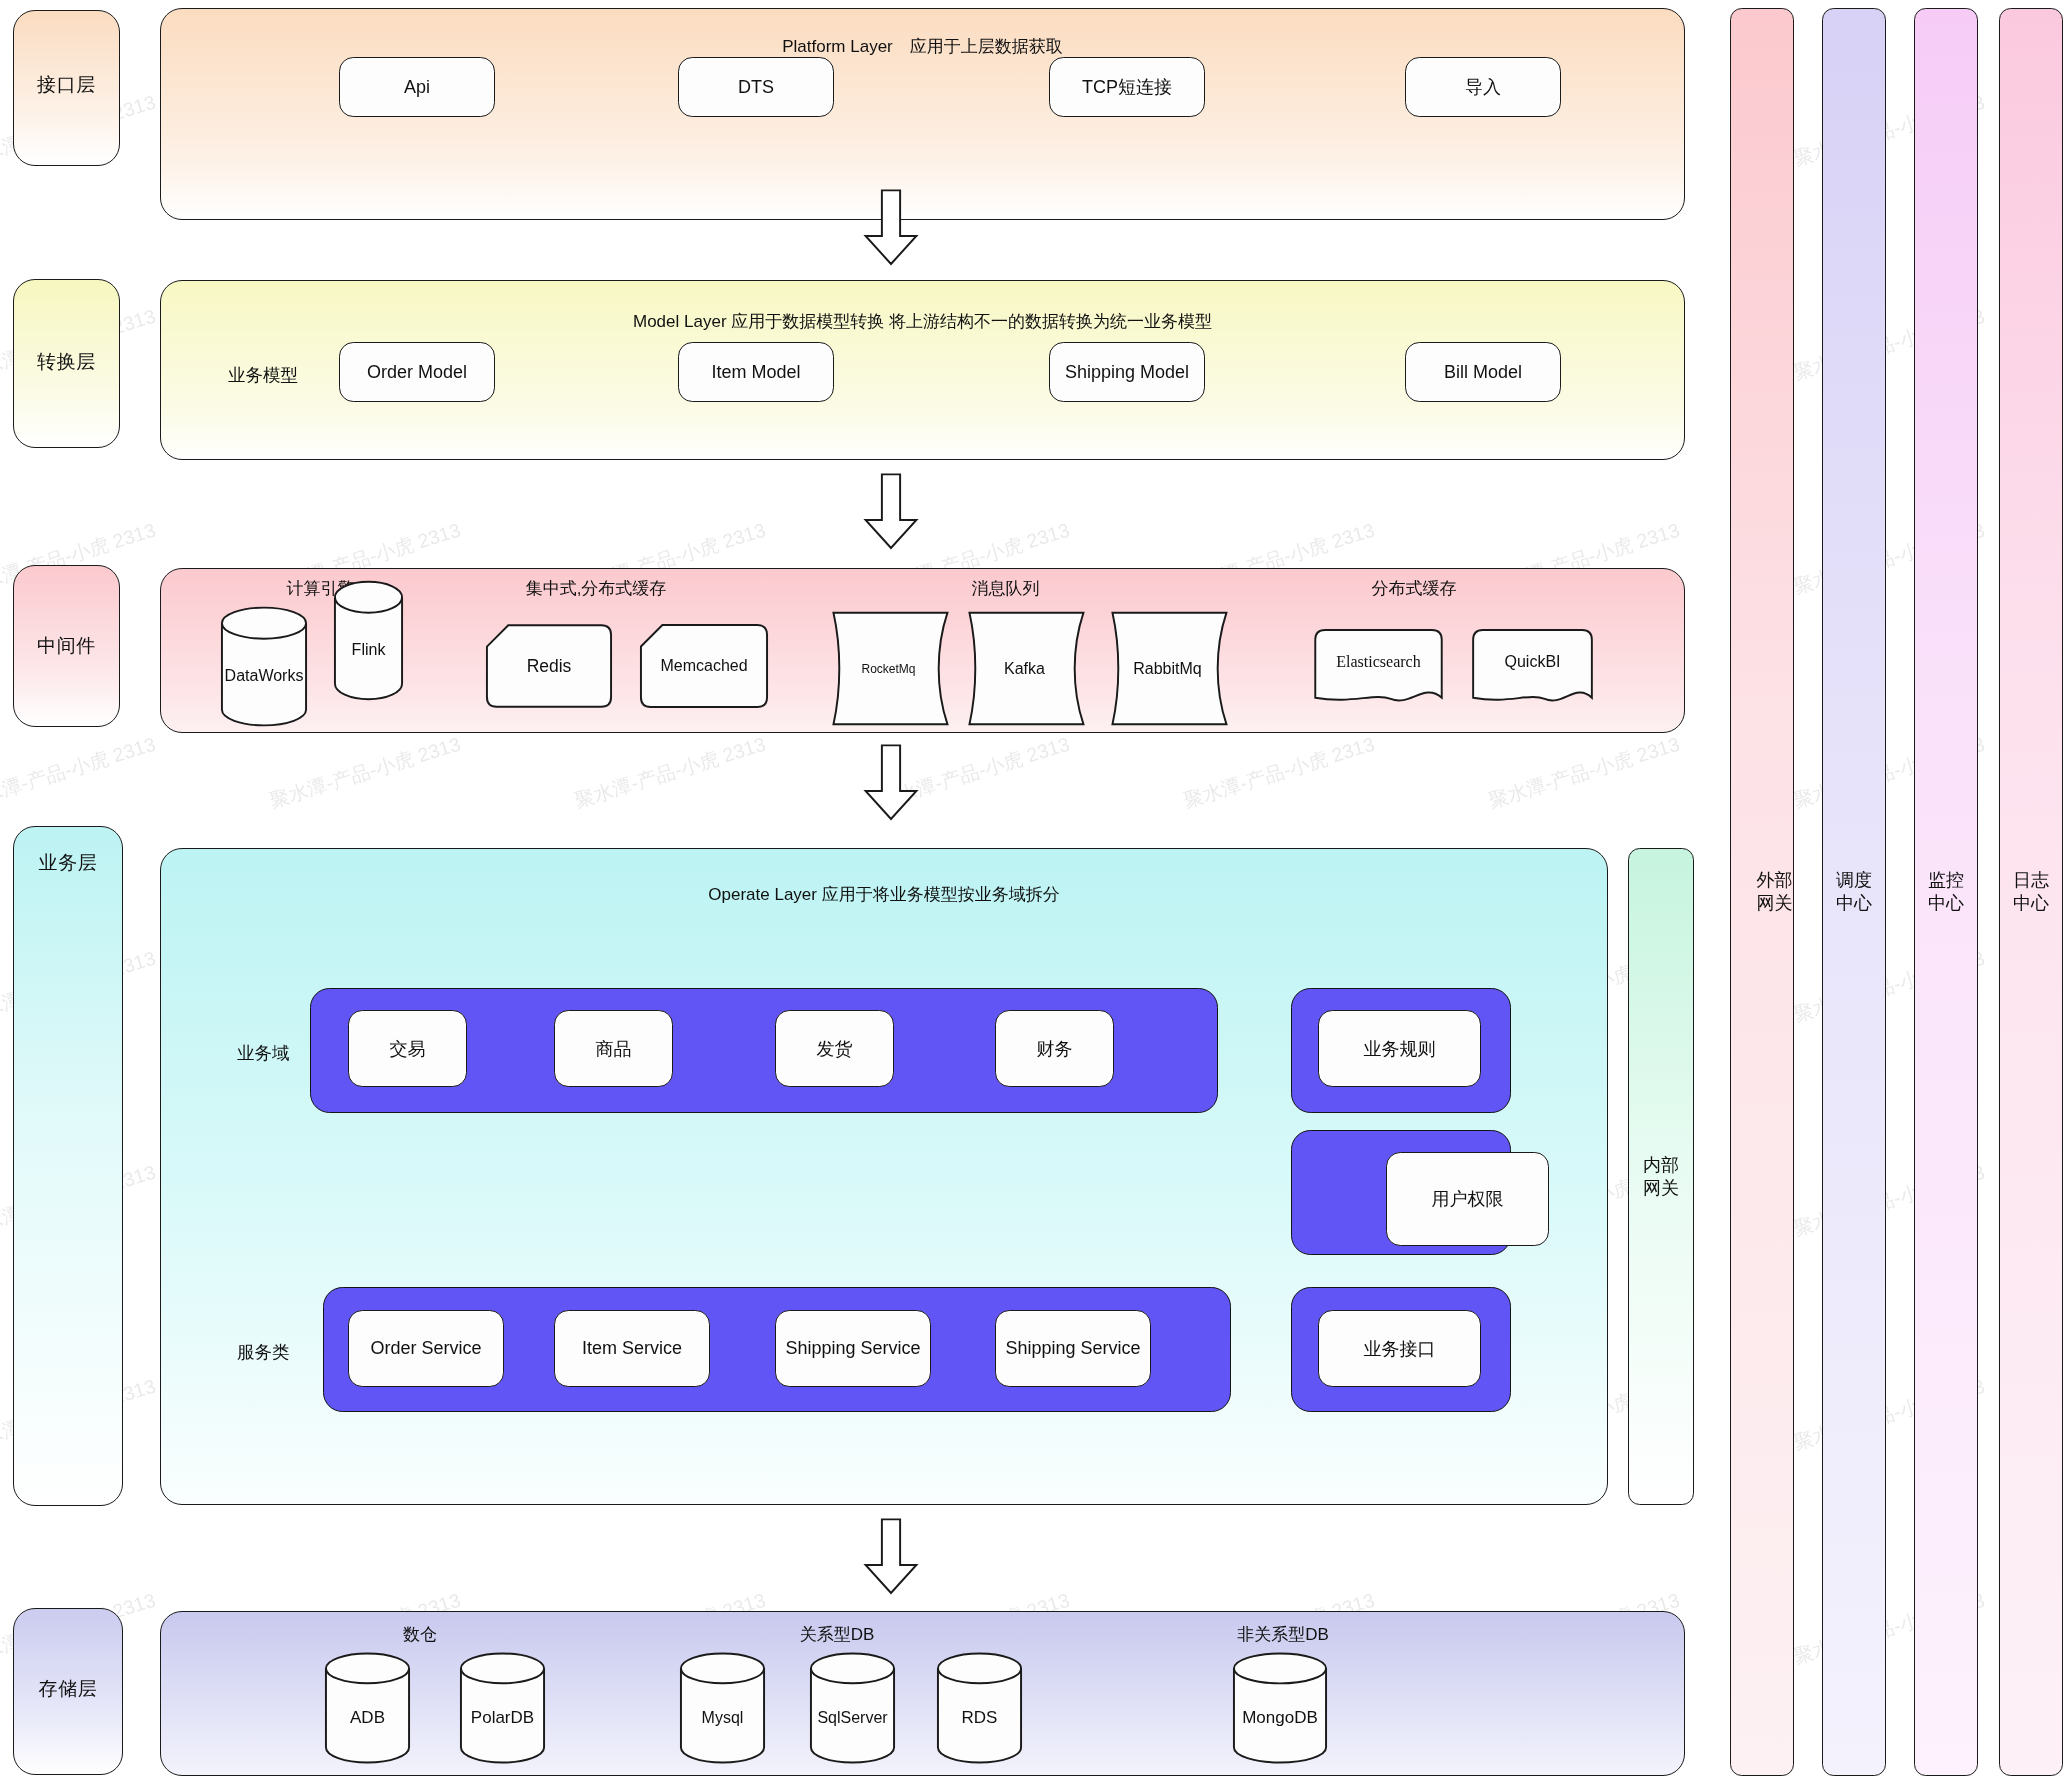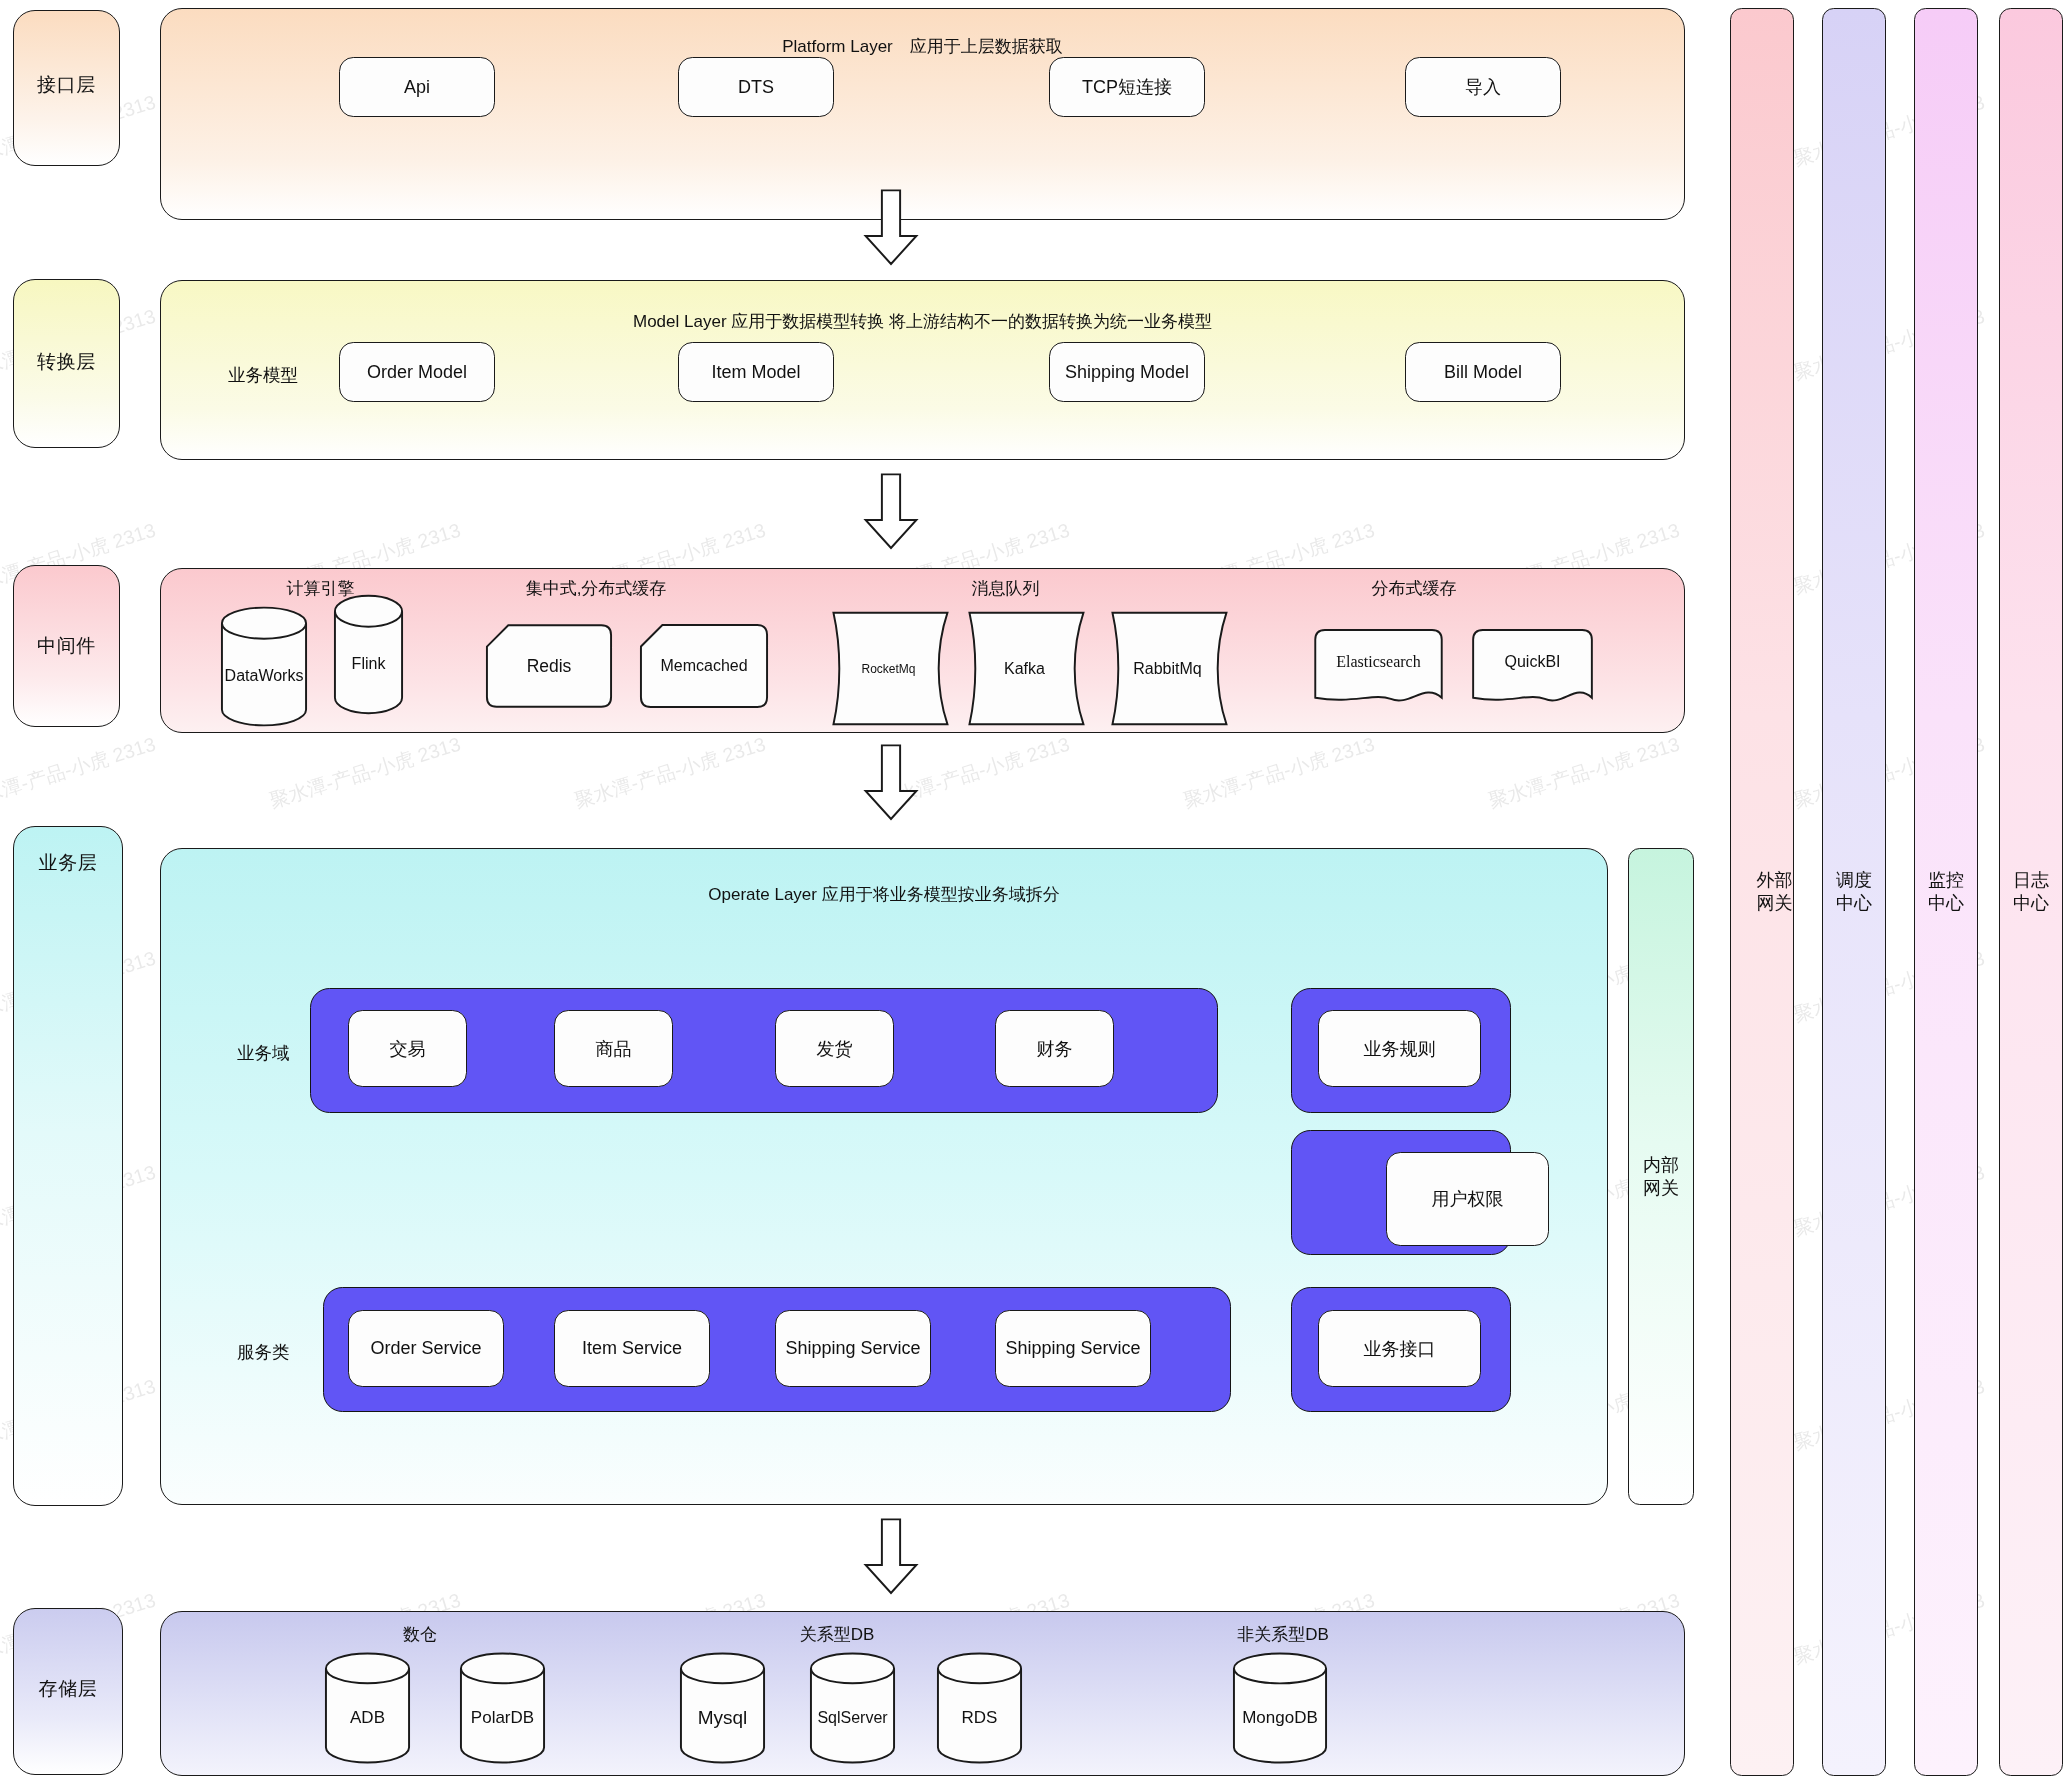--- a/index.html
+++ b/index.html
@@ -168,21 +168,21 @@
   <div class="cap" style="left:921px;top:577px;width:169px;">消息队列</div>
   <div class="cap" style="left:1323px;top:577px;width:182px;">分布式缓存</div>
 
   <div class="shape cyl" style="left:220px;top:606px;width:88px;height:121px;">
     <svg width="88" height="121" viewBox="0 0 136 186">
       <path d="M3,26 L3,160 A65,24 0 0 0 133,160 L133,26 A65,24 0 0 0 3,26 Z" fill="#fdfdfd" stroke="#1a1a1a" stroke-width="3"></path>
       <path d="M3,26 A65,24 0 0 0 133,26" fill="none" stroke="#1a1a1a" stroke-width="3"></path>
     </svg>
     <span class="lbl" style="font-size:16px;">DataWorks</span>
   </div>
-  <div class="shape cyl" style="left:333px;top:594px;width:71px;height:121px;">
+  <div class="shape cyl" style="left:333px;top:580px;width:71px;height:121px;">
     <svg width="71" height="121" viewBox="0 0 110 186">
       <path d="M3,26 L3,160 A52,24 0 0 0 107,160 L107,26 A52,24 0 0 0 3,26 Z" fill="#fdfdfd" stroke="#1a1a1a" stroke-width="3"></path>
       <path d="M3,26 A52,24 0 0 0 107,26" fill="none" stroke="#1a1a1a" stroke-width="3"></path>
     </svg>
     <span class="lbl" style="font-size:16px;">Flink</span>
   </div>
 
   <div class="shape" style="left:485px;top:623px;width:128px;height:86px;">
     <svg width="128" height="86" viewBox="0 0 198 132">
       <path d="M3,36 L36,3 L180,3 Q195,3 195,18 L195,114 Q195,129 180,129 L18,129 Q3,129 3,114 Z" fill="#fdfdfd" stroke="#1a1a1a" stroke-width="3"></path>
@@ -303,21 +303,21 @@
       <path d="M3,25 L3,147 A64,23 0 0 0 131,147 L131,25 A64,23 0 0 0 3,25 Z" fill="#fdfdfd" stroke="#1a1a1a" stroke-width="3"></path>
       <path d="M3,25 A64,23 0 0 0 131,25" fill="none" stroke="#1a1a1a" stroke-width="3"></path>
     </svg>
     <span class="lbl" style="font-size:17px;">PolarDB</span>
   </div>
   <div class="shape cyl" style="left:679px;top:1652px;width:87px;height:112px;">
     <svg width="87" height="112" viewBox="0 0 134 172">
       <path d="M3,25 L3,147 A64,23 0 0 0 131,147 L131,25 A64,23 0 0 0 3,25 Z" fill="#fdfdfd" stroke="#1a1a1a" stroke-width="3"></path>
       <path d="M3,25 A64,23 0 0 0 131,25" fill="none" stroke="#1a1a1a" stroke-width="3"></path>
     </svg>
-    <span class="lbl" style="font-size:19px;">Mysql</span>
+    <span class="lbl" style="font-size:16px;">Mysql</span>
   </div>
   <div class="shape cyl" style="left:809px;top:1652px;width:87px;height:112px;">
     <svg width="87" height="112" viewBox="0 0 134 172">
       <path d="M3,25 L3,147 A64,23 0 0 0 131,147 L131,25 A64,23 0 0 0 3,25 Z" fill="#fdfdfd" stroke="#1a1a1a" stroke-width="3"></path>
       <path d="M3,25 A64,23 0 0 0 131,25" fill="none" stroke="#1a1a1a" stroke-width="3"></path>
     </svg>
     <span class="lbl" style="font-size:16px;">SqlServer</span>
   </div>
   <div class="shape cyl" style="left:936px;top:1652px;width:87px;height:112px;">
     <svg width="87" height="112" viewBox="0 0 134 172">

